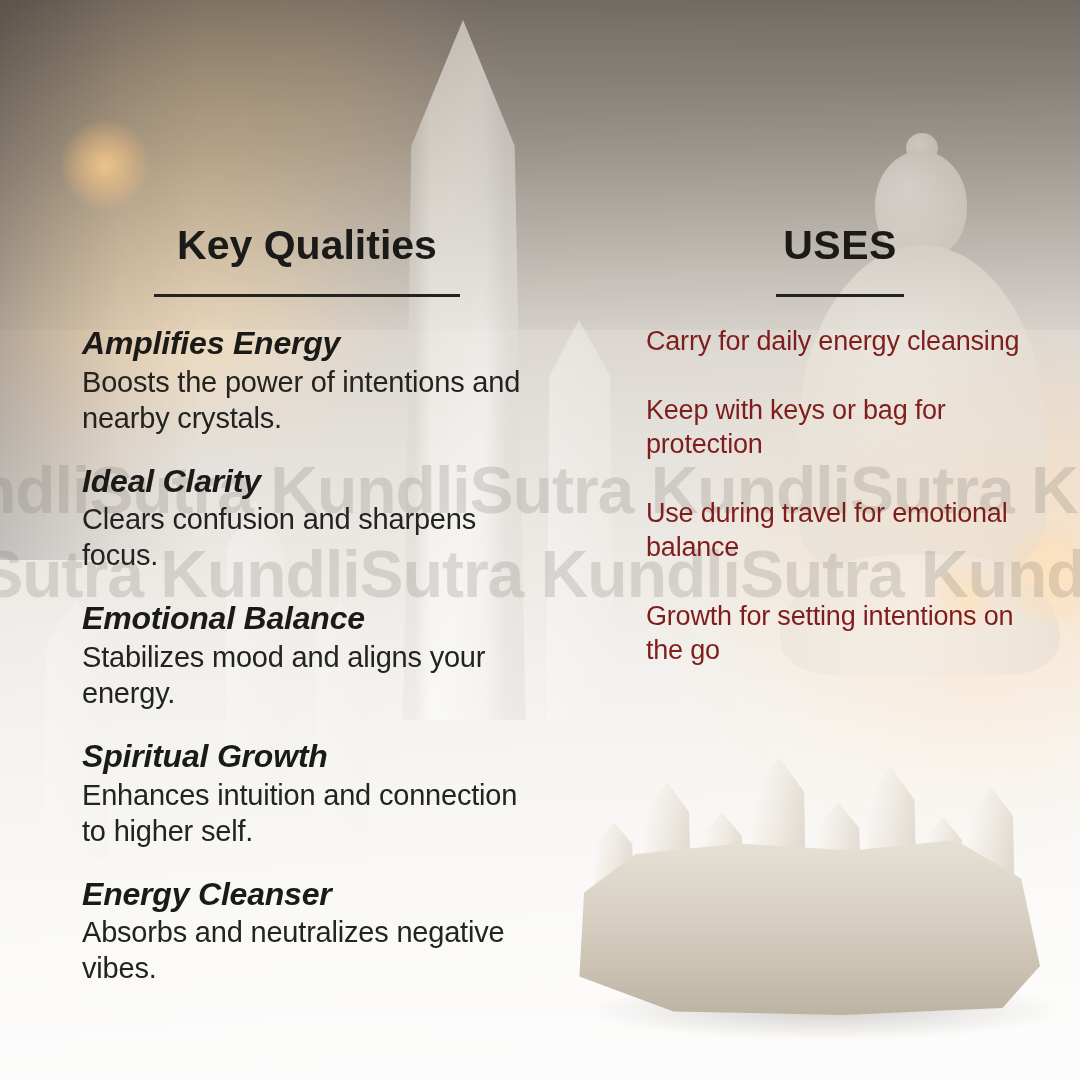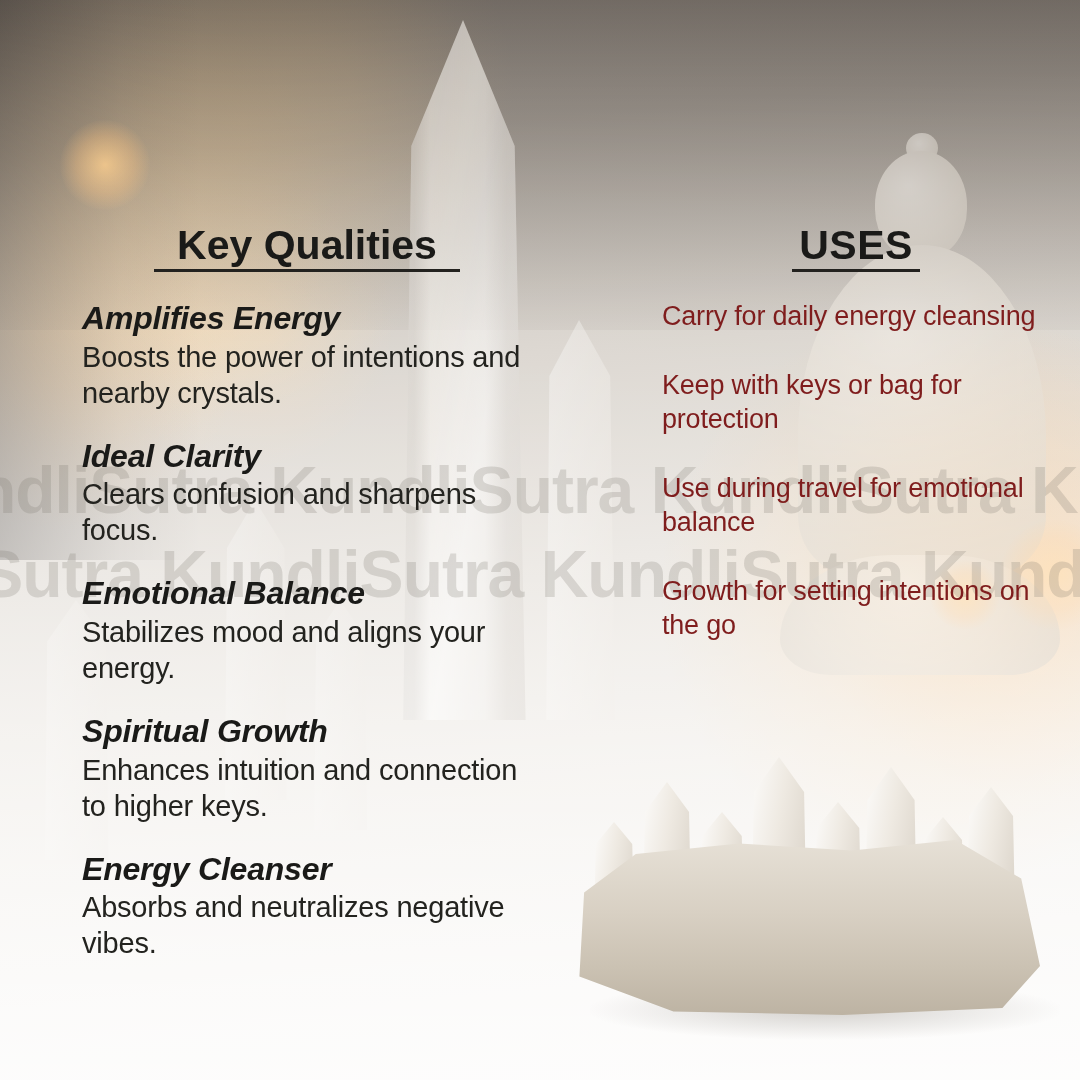--- a/index.html
+++ b/index.html
@@ -169,29 +169,29 @@
     letter-spacing: -1px;
     color: #1d1d1b;
     line-height: 1.05;
     text-shadow: 0 2px 10px rgba(255,255,255,0.55);
   }
 
   .col {
     position: absolute;
   }
   .col-left  { left: 72px; top: 222px; width: 470px; }
-  .col-right { left: 656px; top: 222px; width: 400px; }
+  .col-right { left: 640px; top: 222px; width: 400px; }
 
   .col-head {
     font-family: "Liberation Sans", sans-serif;
     font-weight: 700;
     font-size: 41px;
     color: #1a1a18;
     text-align: center;
-    padding-bottom: 0;
+    padding-bottom: 25px;
     letter-spacing: 0px;
   }
   .col-head.uses { font-size: 41px; letter-spacing: 0.5px; }
   .head-rule {
     height: 3px;
     background: #23221f;
     margin: 0 auto 28px auto;
   }
   .col-left  .head-rule { width: 306px; }
   .col-right .head-rule { width: 128px; }
@@ -281,21 +281,21 @@
     <div class="kq-item">
       <div class="kq-term">Ideal Clarity</div>
       <div class="kq-desc">Clears confusion and sharpens focus.</div>
     </div>
     <div class="kq-item">
       <div class="kq-term">Emotional Balance</div>
       <div class="kq-desc">Stabilizes mood and aligns your energy.</div>
     </div>
     <div class="kq-item">
       <div class="kq-term">Spiritual Growth</div>
-      <div class="kq-desc">Enhances intuition and connection to higher keys.</div>
+      <div class="kq-desc">Enhances intuition and connection to higher self.</div>
     </div>
     <div class="kq-item">
       <div class="kq-term">Energy Cleanser</div>
       <div class="kq-desc">Absorbs and neutralizes negative vibes.</div>
     </div>
   </div>
 
   <div class="col col-right">
     <div class="col-head uses">USES</div>
     <div class="head-rule"></div>

